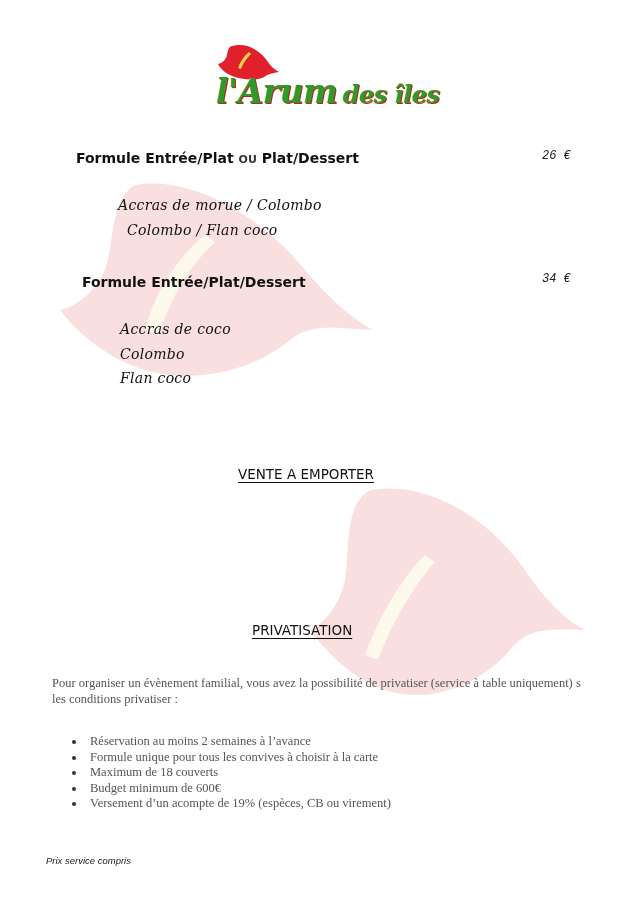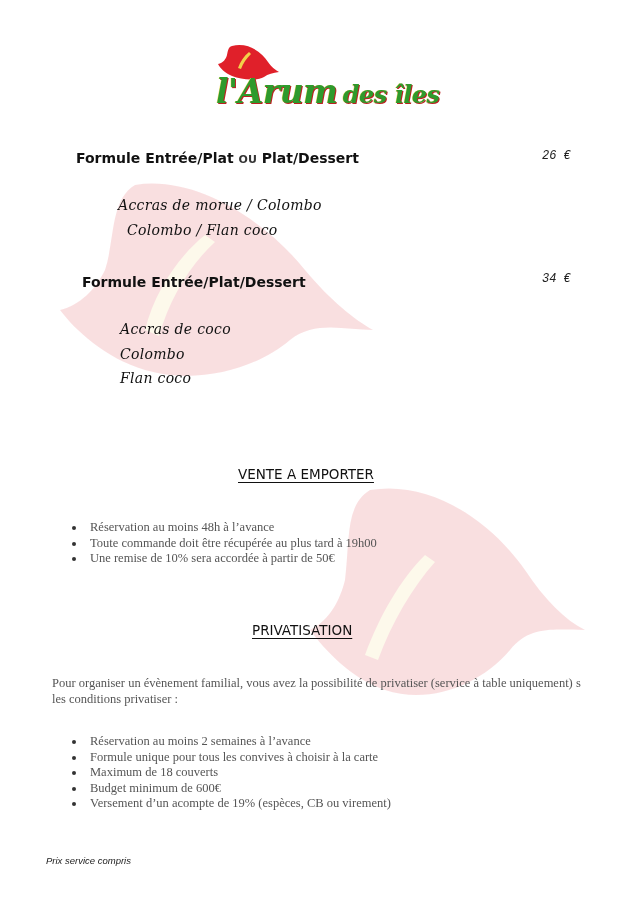--- a/index.html
+++ b/index.html
@@ -63,25 +63,20 @@
   <div class="dish" style="left:118px; top:197px;">Accras de morue / Colombo</div>
   <div class="dish" style="left:115px; top:222px;margin-left:12px;">Colombo / Flan coco</div>
 
   <div class="formula" style="left:82px; top:274px;">Formule Entrée/Plat/Dessert</div>
   <div class="price" style="left:542px; top:272px;">34 €</div>
   <div class="dish" style="left:120px; top:321px;">Accras de coco</div>
   <div class="dish" style="left:120px; top:346px;">Colombo</div>
   <div class="dish" style="left:120px; top:370px;">Flan coco</div>
 
   <div class="section-title" style="left:238px; top:466px;">VENTE A EMPORTER</div>
-  <ul class="bullets" style="left:72px; top:520px;">
-    <li><span class="dot"></span><span>Réservation au moins 48h à l’avance</span></li>
-    <li><span class="dot"></span><span>Toute commande doit être récupérée au plus tard à 19h00</span></li>
-    <li><span class="dot"></span><span>Une remise de 10% sera accordée à partir de 50€</span></li>
-  </ul>
 
   <div class="section-title" style="left:252px; top:622px;">PRIVATISATION</div>
   <div class="para" style="left:52px; top:676px;">
     <div>Pour organiser un évènement familial, vous avez la possibilité de privatiser (service à table uniquement) s</div>
     <div>les conditions privatiser :</div>
   </div>
   <ul class="bullets" style="left:72px; top:734px;">
     <li><span class="dot"></span><span>Réservation au moins 2 semaines à l’avance</span></li>
     <li><span class="dot"></span><span>Formule unique pour tous les convives à choisir à la carte</span></li>
     <li><span class="dot"></span><span>Maximum de 18 couverts</span></li>

